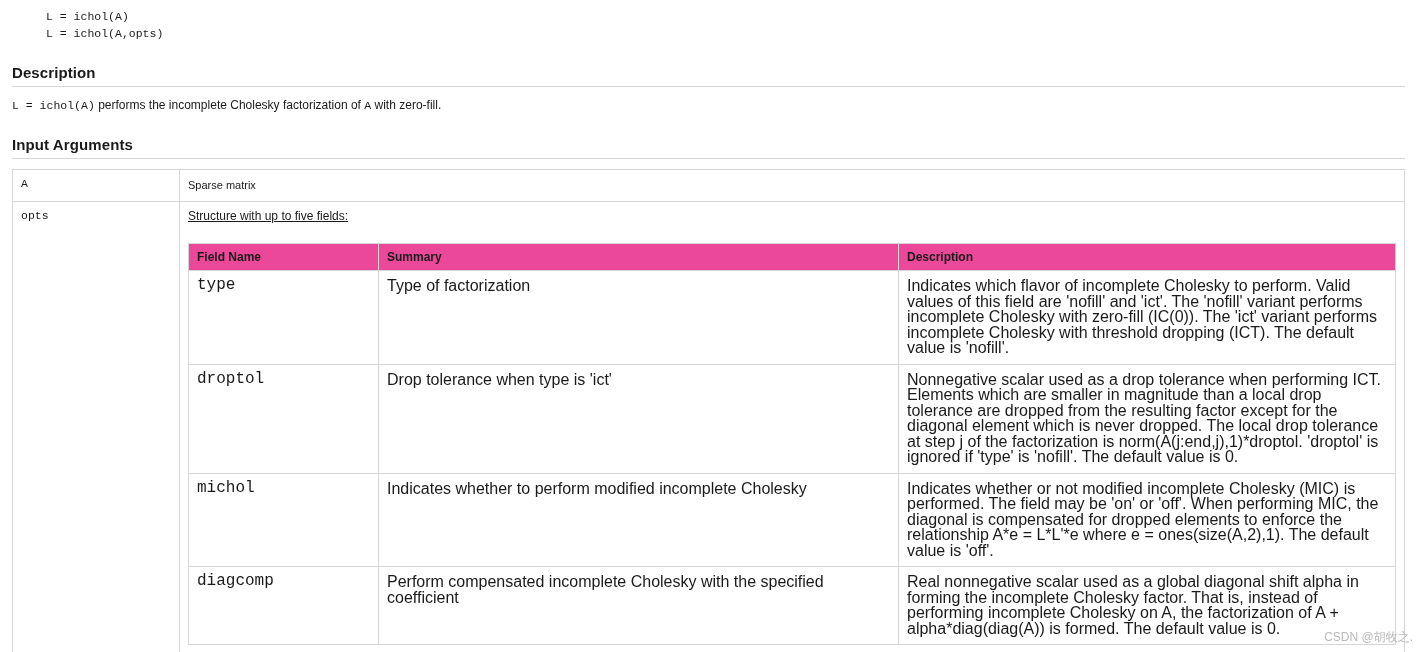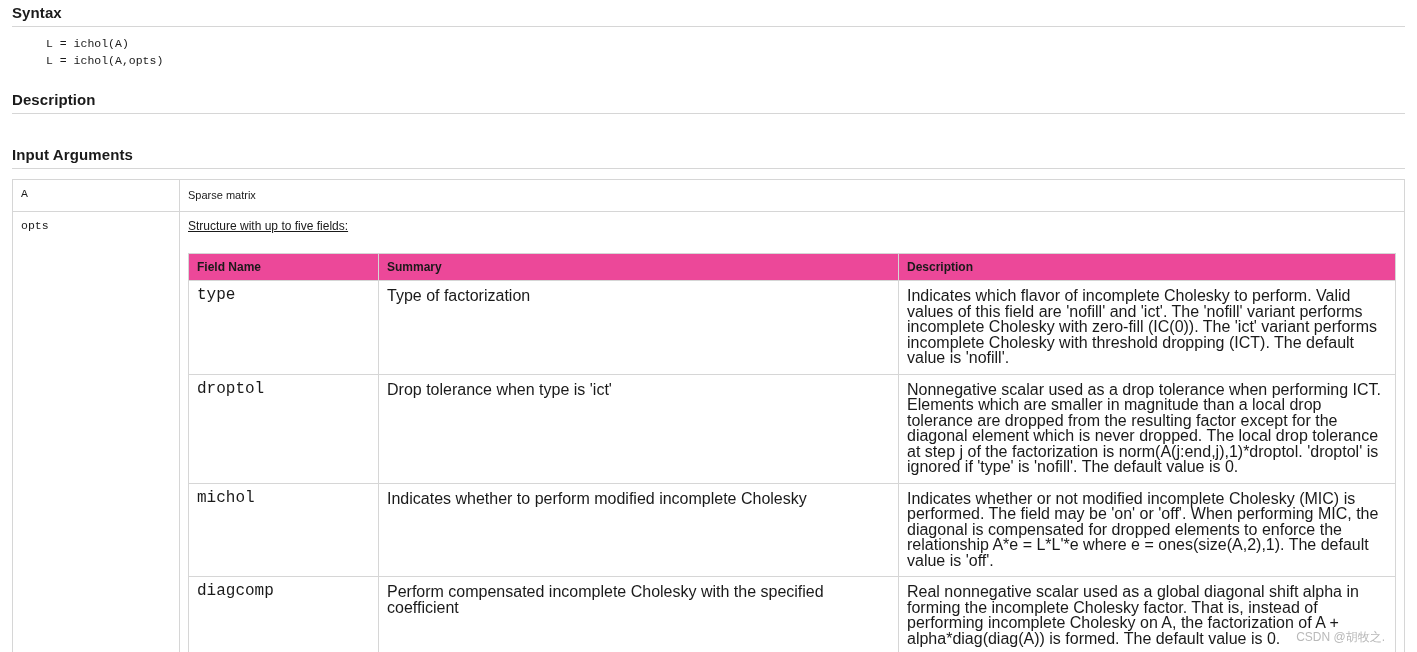--- a/index.html
+++ b/index.html
@@ -112,45 +112,45 @@
   }
   col.c-field { width: 190px; }
   col.c-summary { width: 520px; }
   col.c-desc { width: auto; }
   td.field-name {
     font-family: "Liberation Mono", monospace;
     font-size: 11.5px;
   }
   .watermark {
     position: absolute;
-    right: 32px;
+    right: 4px;
     bottom: 6px;
     font-size: 12px;
     color: #b9b9b9;
     font-family: "Liberation Sans", sans-serif;
     white-space: nowrap;
   }
 </style>
 </head>
 <body>
 
 <div class="page">
 
-  <h2 class="section">Syntax</h2>
 
   <div class="syntax-block">
     <div class="syntax-line">L = ichol(A)</div>
     <div class="syntax-line">L = ichol(A,opts)</div>
   </div>
 
   <div class="spacer-desc"></div>
 
   <h2 class="section">Description</h2>
 
   <div class="desc-block">
+    <p class="desc-para"><code class="mono">L = ichol(A)</code><span> performs the incomplete Cholesky factorization of </span><code class="mono">A</code><span> with zero-fill.</span></p>
 
 
   </div>
 
   <div class="spacer-section"></div>
 
   <h2 class="section">Input Arguments</h2>
 
   <table class="args">
     <tbody>

